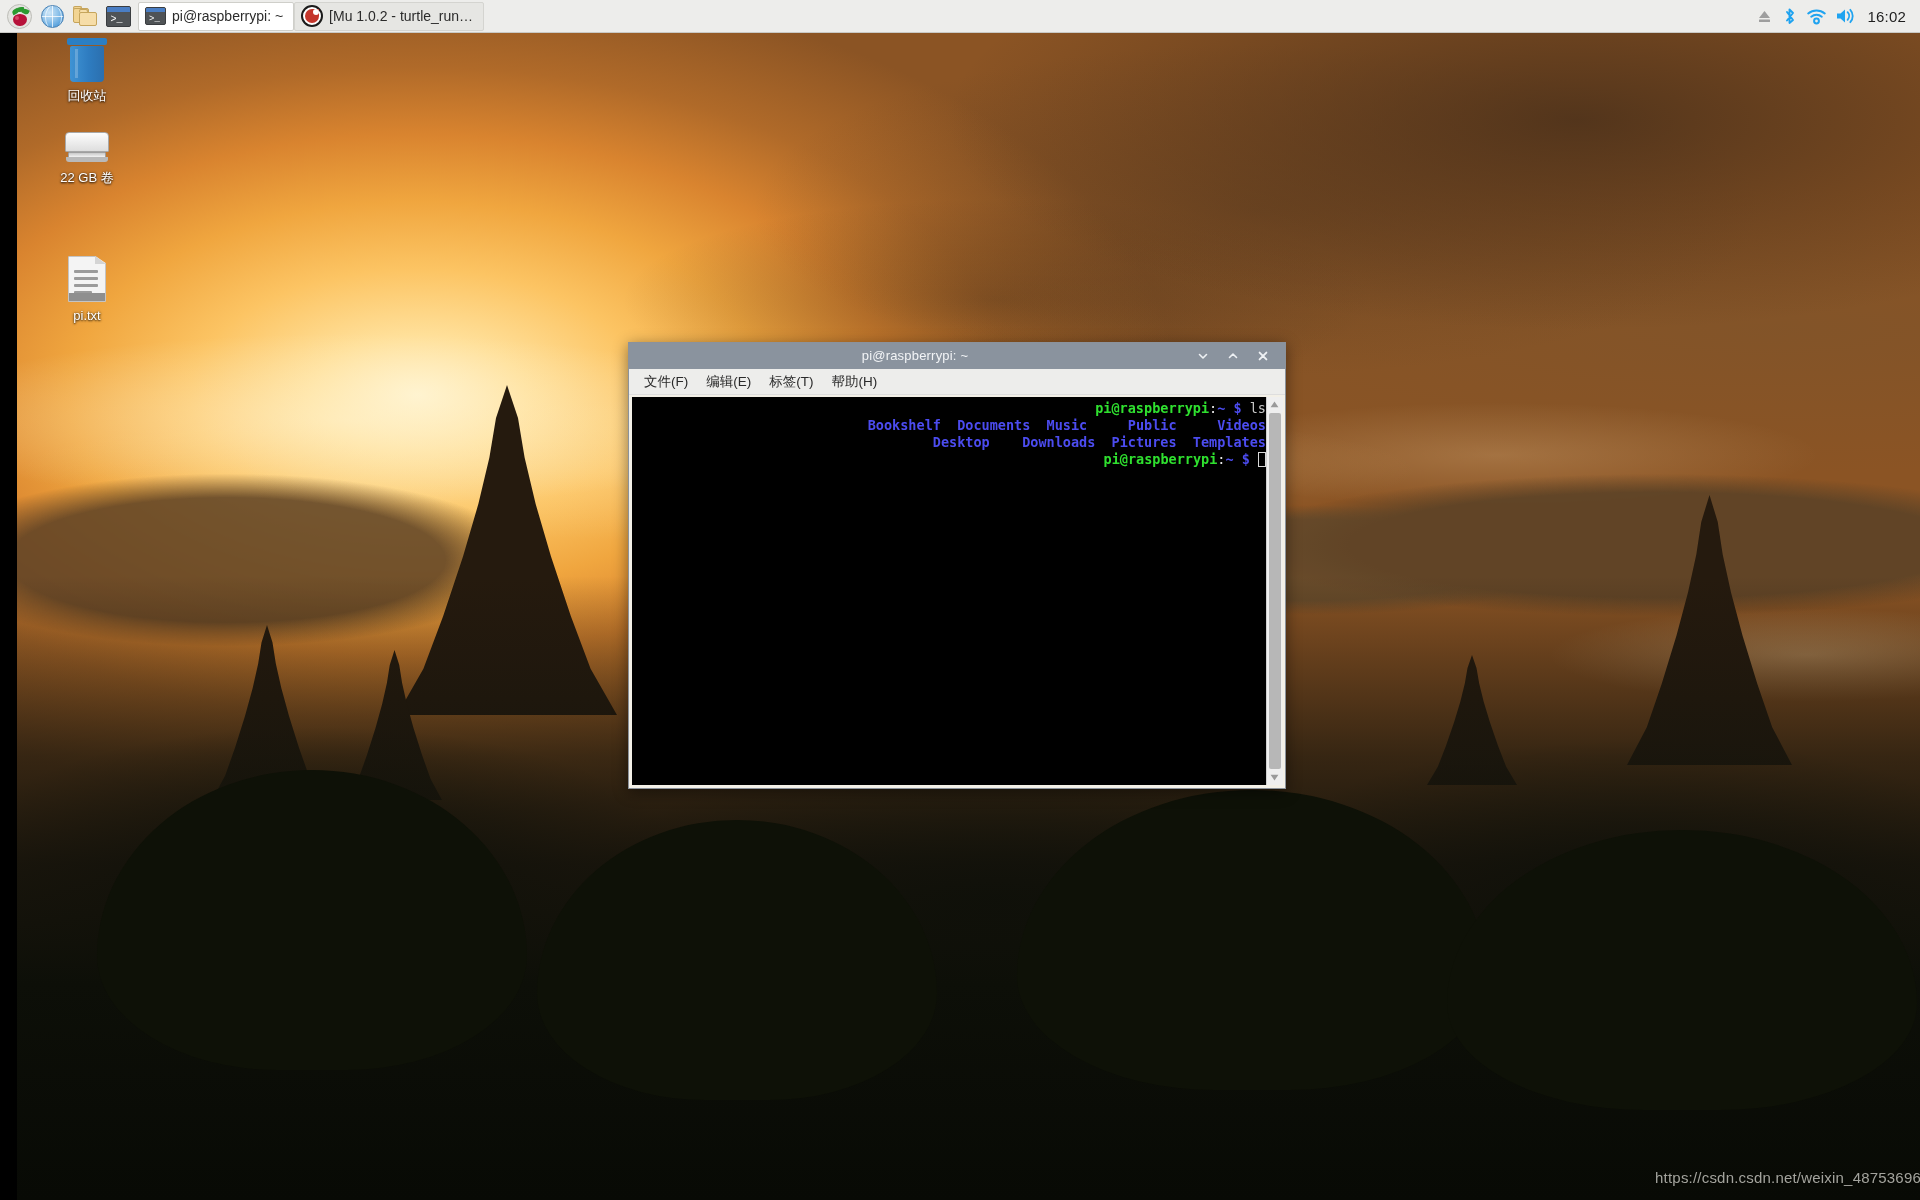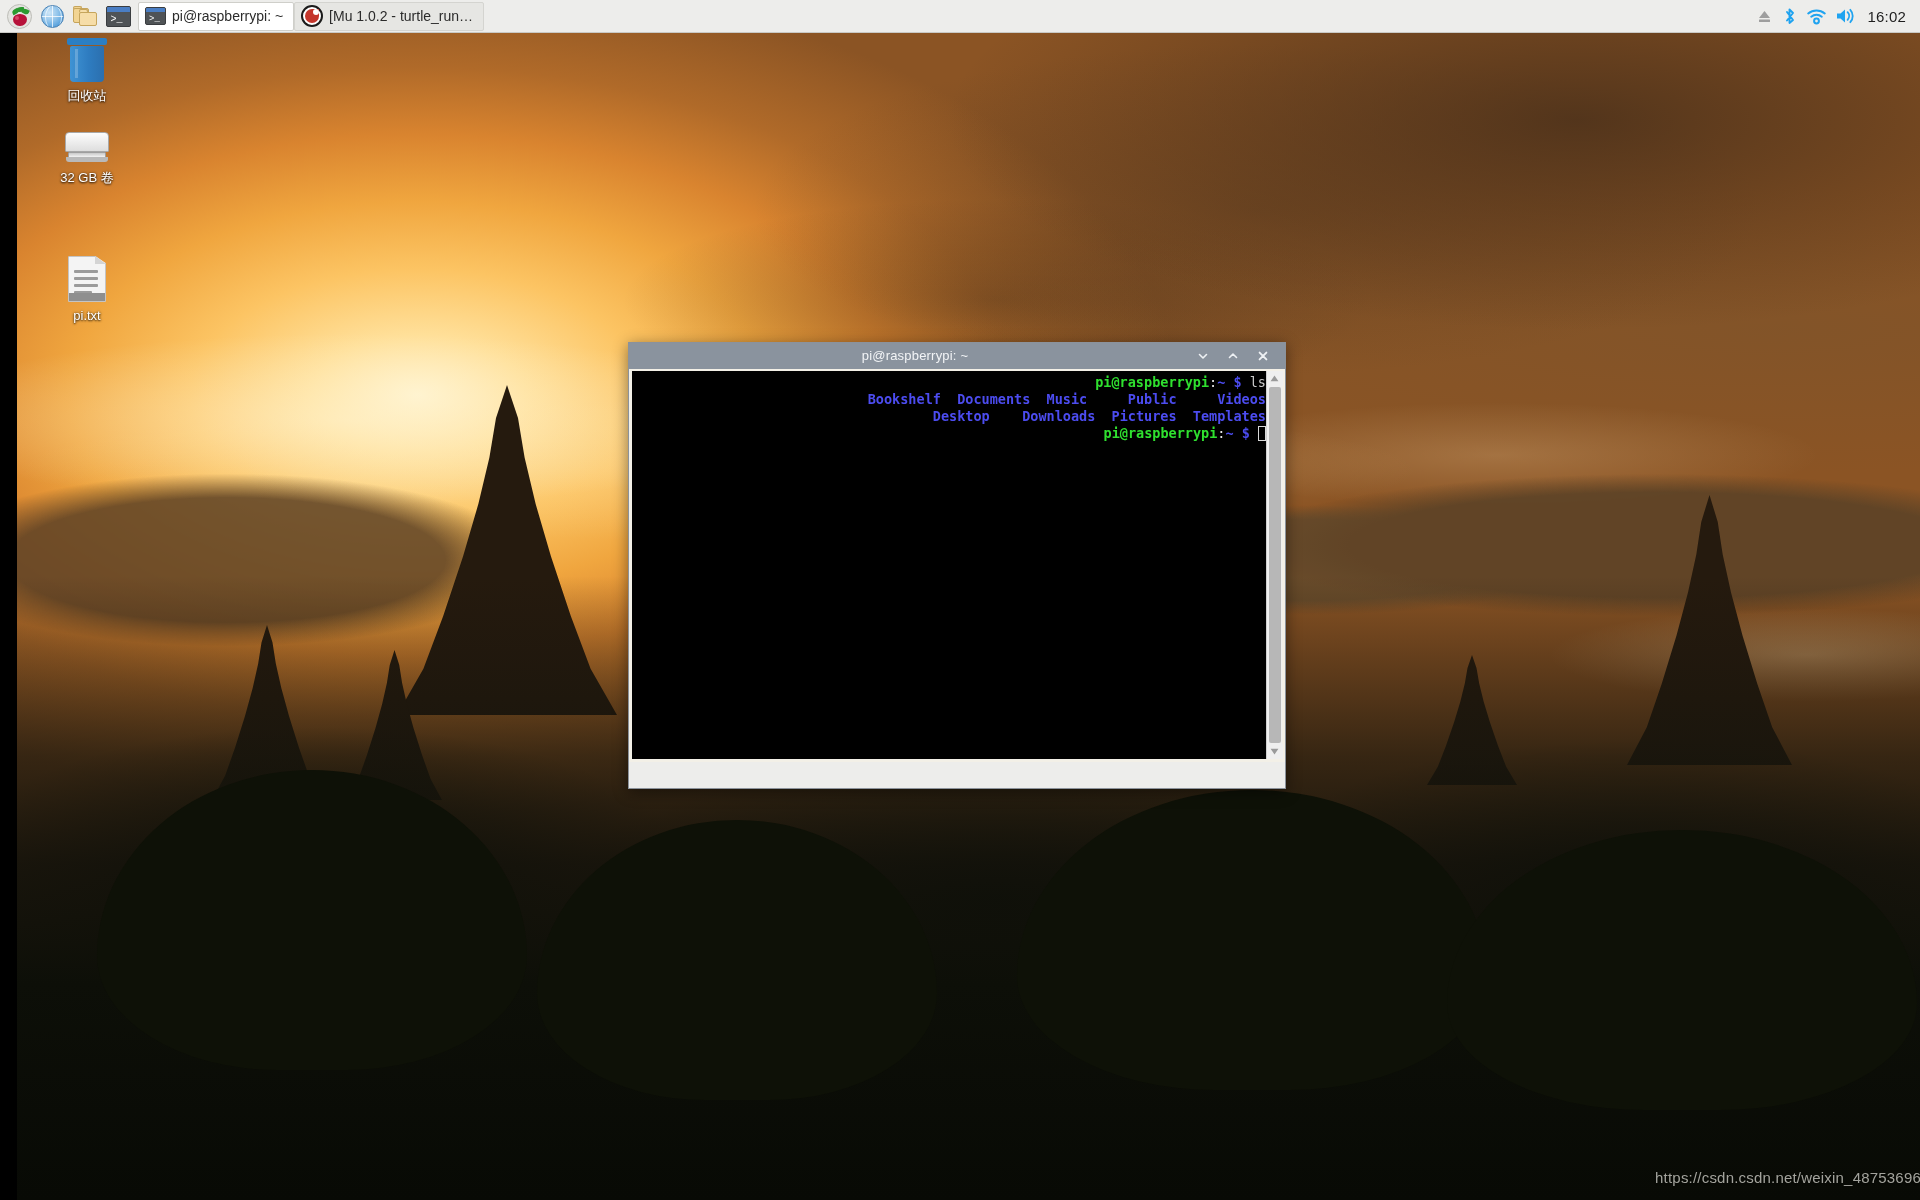--- a/index.html
+++ b/index.html
@@ -300,21 +300,21 @@
     </div>
     <div class="dlabel">回收站</div>
   </div>
 
   <div class="dicon" style="left:22px; top:130px;">
     <div class="ic-drive">
       <div class="top"></div>
         <div class="slot"></div>
         <div class="base"></div>
     </div>
-    <div class="dlabel">32 GB 卷</div>
+    <div class="dlabel">22 GB 卷</div>
   </div>
 
   <div class="dicon" style="left:22px; top:256px;">
     <div class="ic-file">
       <div class="page"></div>
       <div class="fold2"></div>
       <div class="ln" style="top:14px; width:24px;"></div>
       <div class="ln" style="top:21px; width:24px;"></div>
       <div class="ln" style="top:28px; width:24px;"></div>
       <div class="ln" style="top:35px; width:18px;"></div>
@@ -342,20 +342,26 @@
         </svg>
       </div>
       <div class="wctrl">
         <svg width="12" height="12" viewBox="0 0 12 12" aria-hidden="true">
           <path d="M2.6 2.6 L9.4 9.4 M9.4 2.6 L2.6 9.4" fill="none" stroke="#eef1f4" stroke-width="1.9" stroke-linecap="round"></path>
         </svg>
       </div>
     </div>
   </div>
 
+  <div id="term-menubar">
+    <div class="menu-item">文件(F)</div>
+    <div class="menu-item">编辑(E)</div>
+    <div class="menu-item">标签(T)</div>
+    <div class="menu-item">帮助(H)</div>
+  </div>
 
   <div id="term-body">
     <div id="term-screen"><span class="t-user">pi@raspberrypi</span><span class="t-colon">:</span><span class="t-path">~</span> <span class="t-dollar">$</span> <span class="t-cmd">ls</span>
 <span class="t-dir">Bookshelf  Documents  Music     Public     Videos</span>
 <span class="t-dir">Desktop    Downloads  Pictures  Templates</span>
 <span class="t-user">pi@raspberrypi</span><span class="t-colon">:</span><span class="t-path">~</span> <span class="t-dollar">$</span> <span class="t-cursor"></span></div>
 
     <div id="term-scroll">
       <div class="sb-arrow">
         <svg width="9" height="7" viewBox="0 0 9 7" aria-hidden="true">

